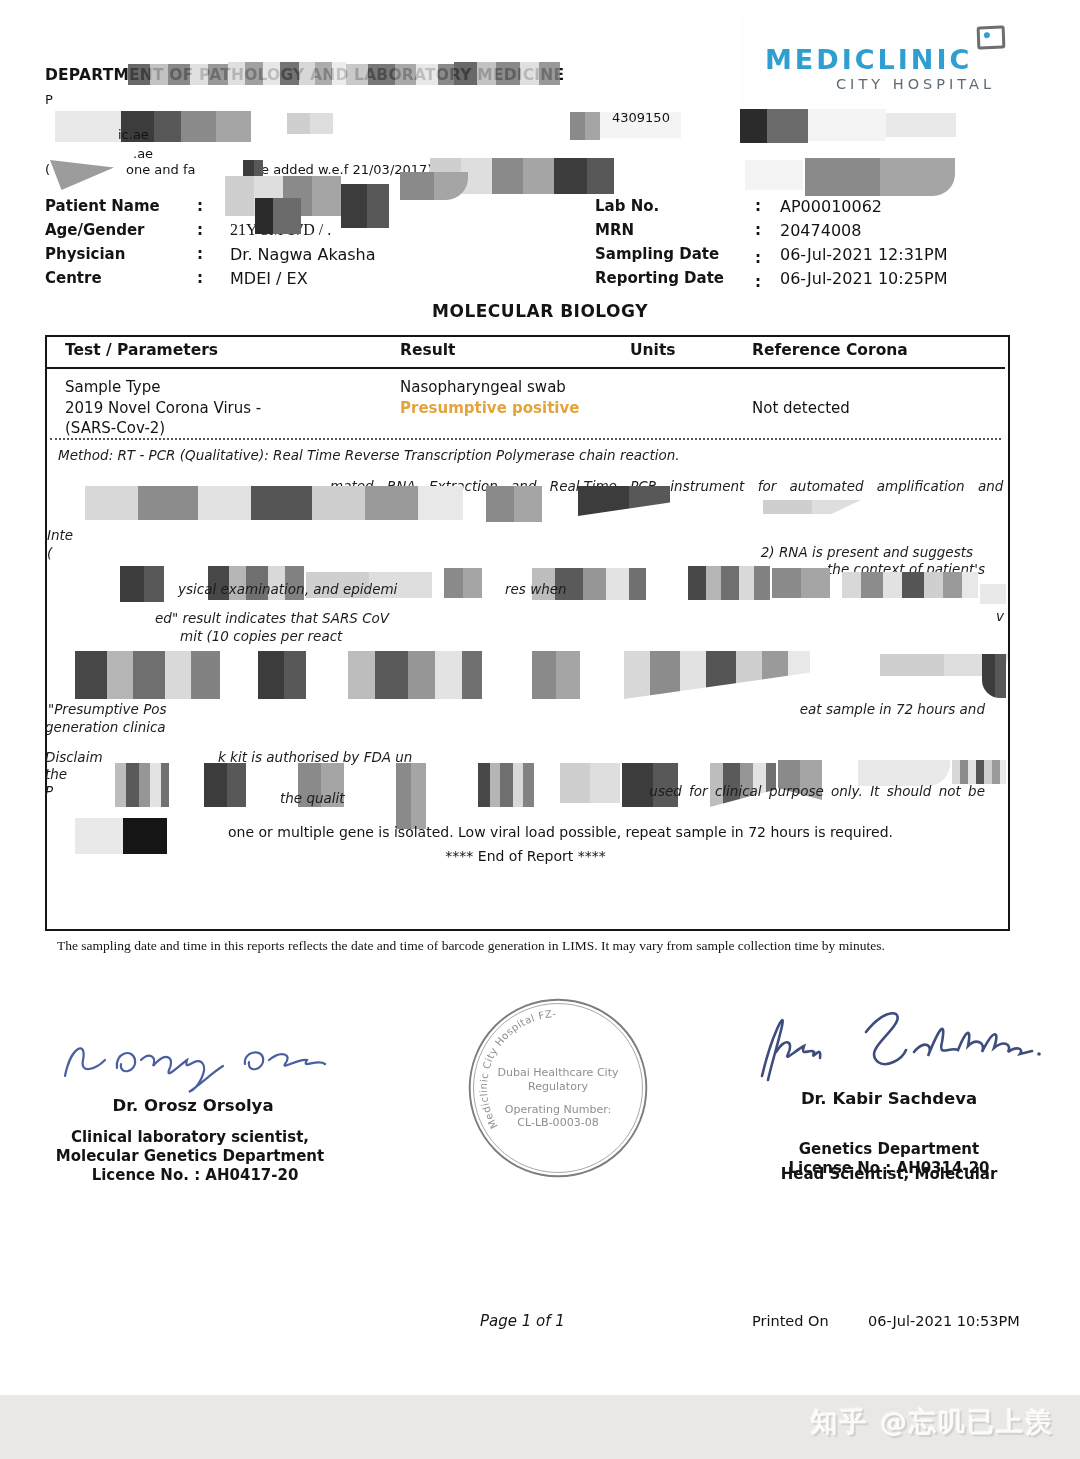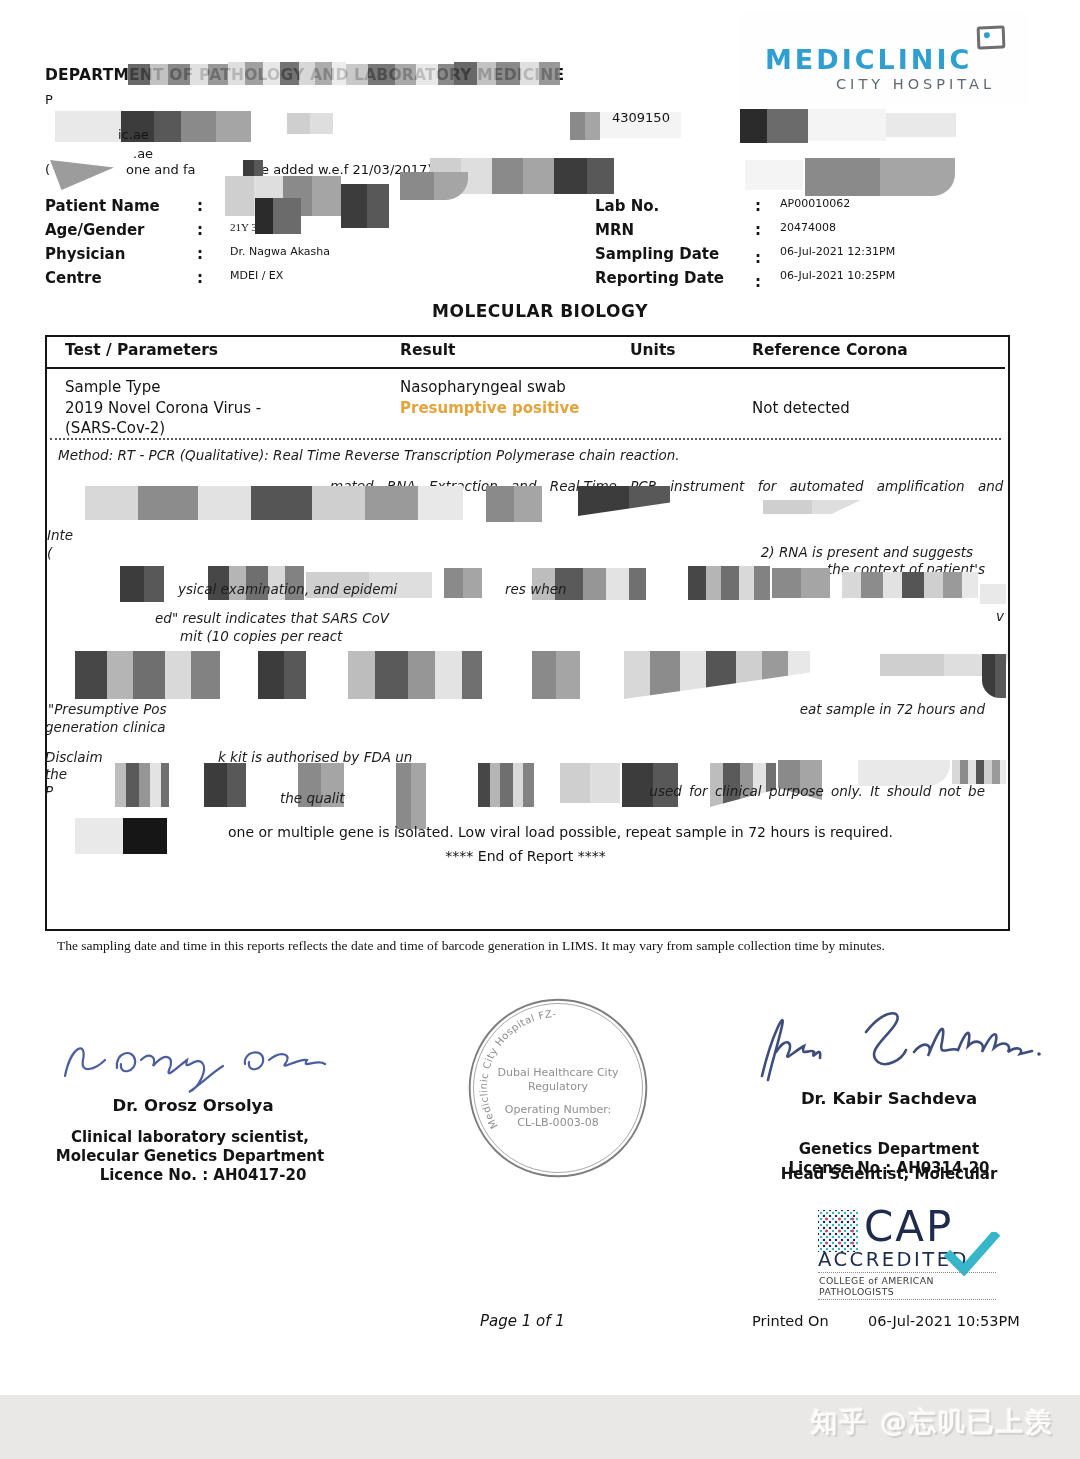--- a/index.html
+++ b/index.html
@@ -24,21 +24,21 @@
   .op8{opacity:.82;}
   .rb{border-radius:0 0 22px 0;}
   
   .dept{font-size:15.5px;font-weight:bold;letter-spacing:.2px;}
   .small13{font-size:13px;}
   .brand{font-size:27px;font-weight:bold;letter-spacing:3px;color:#2f9ed0;}
   .brandsub{font-size:14.5px;letter-spacing:4px;color:#5f6a74;}
   .logoicon{width:22px;height:17px;border:3px solid #6e6e6e;border-radius:3px;position:relative;transform:rotate(-2deg);}
   .logoicon .dot{position:absolute;left:4px;top:3px;width:6px;height:6px;border-radius:50%;background:#2f9ed0;}
   
-  .lab15{font-size:11px;}
+  .lab15{font-size:16px;}
   .lbl{font-weight:bold;font-size:15px;text-align:right;}
   
   .tbox{border:2px solid #151515;}
   .th{font-weight:bold;font-size:15.5px;}
   .td{font-size:15px;}
   .frag{font-size:13.5px;font-style:italic;color:#1c1c1c;white-space:nowrap;}
   .dotted{border-top:2px dotted #555;}
   .posres{font-weight:bold;color:#e4a43c;font-size:15px;}
   
   .signname{font-weight:bold;font-size:16.5px;text-align:center;}
@@ -243,21 +243,21 @@
     <svg class="abs" style="left:55px;top:1028px;" width="280" height="80" viewBox="0 0 280 80">
       <g fill="none" stroke="#4b5fa0" stroke-width="2.2" stroke-linecap="round">
         <path d="M10,48 C16,18 32,12 28,32 C25,46 40,42 50,32"></path>
         <path d="M62,40 C60,24 78,20 80,32 C82,44 64,48 66,36 M86,32 C94,24 102,28 98,38 C112,22 120,30 114,42 C110,52 126,36 132,32 C128,46 142,26 148,36 C152,42 144,60 134,64 C146,56 158,44 168,38"></path>
         <path d="M190,36 C188,24 206,20 208,30 C210,42 192,46 194,34 M214,32 C226,22 238,26 230,36 C226,42 244,30 252,32 C246,42 262,30 270,36"></path>
       </g>
     </svg>
     <div class="abs signname" style="left:58px;top:1096px;width:270px;">Dr. Orosz Orsolya</div>
     <div class="abs signline" style="left:45px;top:1128px;width:290px;">Clinical laboratory scientist,</div>
     <div class="abs signline" style="left:45px;top:1147px;width:290px;">Molecular Genetics Department</div>
-    <div class="abs signline" style="left:58px;top:1166px;width:290px;text-align:center;">Licence No. : AH0417-20</div>
+    <div class="abs signline" style="left:50px;top:1166px;width:290px;text-align:center;">Licence No. : AH0417-20</div>
   </div>
 
   <svg class="abs" style="left:462px;top:992px;" width="192" height="192" viewBox="0 0 200 200">
     <circle cx="100" cy="100" r="92" fill="none" stroke="#7d7d7d" stroke-width="2"></circle>
     <circle cx="100" cy="100" r="88" fill="none" stroke="#8d8d8d" stroke-width="0.8"></circle>
     <defs>
       <path id="ringPath" d="M 100 26 A 74 74 0 1 1 99.99 26"></path>
     </defs>
     <text font-size="10.5" fill="#8f8f8f" letter-spacing="0.5" font-family="DejaVu Sans, sans-serif">
       <textPath href="#ringPath" startOffset="66%">Mediclinic City Hospital FZ-LLC Diagnostic Center &amp; Medical Laboratories</textPath>
@@ -277,29 +277,20 @@
         <path d="M166,54 C176,42 186,46 180,58 C192,28 198,22 194,44 C190,60 202,48 210,52 C218,32 224,28 220,48 C228,40 238,44 234,54 C246,30 252,32 246,50 C256,42 264,46 260,54 C268,48 276,50 272,56 L284,53"></path>
       </g>
       <circle cx="291" cy="56" r="1.8" fill="#3f4d7d"></circle>
     </svg>
     <div class="abs signname" style="left:758px;top:1089px;width:262px;">Dr. Kabir Sachdeva</div>
     <div class="abs signline" style="left:760px;top:1121px;width:258px;margin-top:44px;">Head Scientist, Molecular</div>
     <div class="abs signline" style="left:760px;top:1140px;width:258px;">Genetics Department</div>
     <div class="abs signline" style="left:760px;top:1159px;width:258px;">License No : AH0314-20</div>
   </div>
 
-  <div class="abs" style="left:818px;top:1206px;width:178px;height:84px;">
-    <div class="abs capdots" style="left:0;top:4px;"></div>
-    <div class="abs capword" style="left:46px;top:0;">CAP</div>
-    <div class="abs capacc" style="left:0;top:42px;">ACCREDITED</div>
-    <svg class="abs" style="left:126px;top:26px;" width="56" height="44" viewBox="0 0 56 44">
-      <path d="M6,24 L20,38 L50,4" fill="none" stroke="#38b6c9" stroke-width="9" stroke-linecap="square"></path>
-    </svg>
-    <div class="abs capcollege" style="left:0;top:66px;">COLLEGE of AMERICAN PATHOLOGISTS</div>
-  </div>
 
   <div class="abs i" style="left:480px;top:1312px;font-size:15px;">Page 1 of 1</div>
   <div class="abs" style="left:752px;top:1313px;font-size:14.5px;">Printed On</div>
   <div class="abs" style="left:868px;top:1313px;font-size:14.5px;">06-Jul-2021  10:53PM</div>
 
   <div class="strip">
     <div class="wm">知乎 @忘叽已上羡</div>
   </div>
 
 </div>

